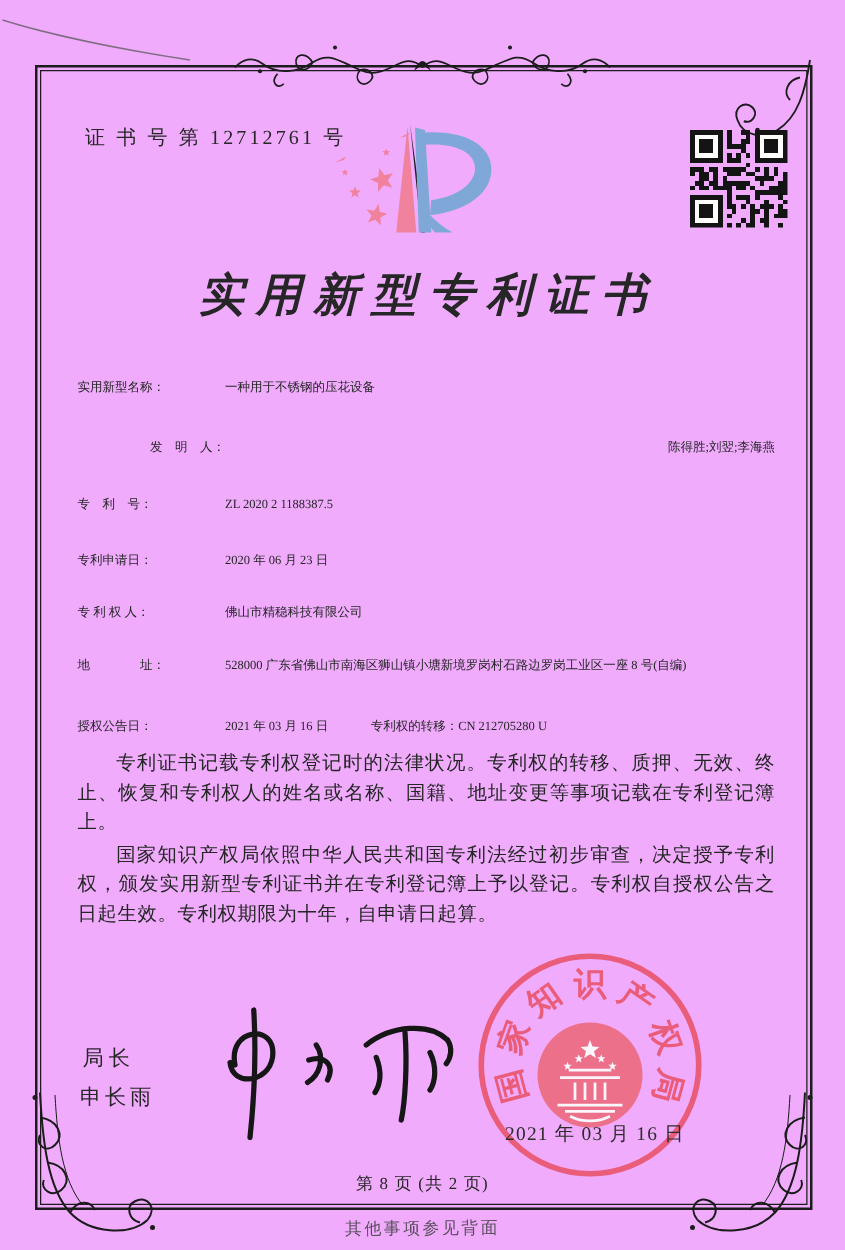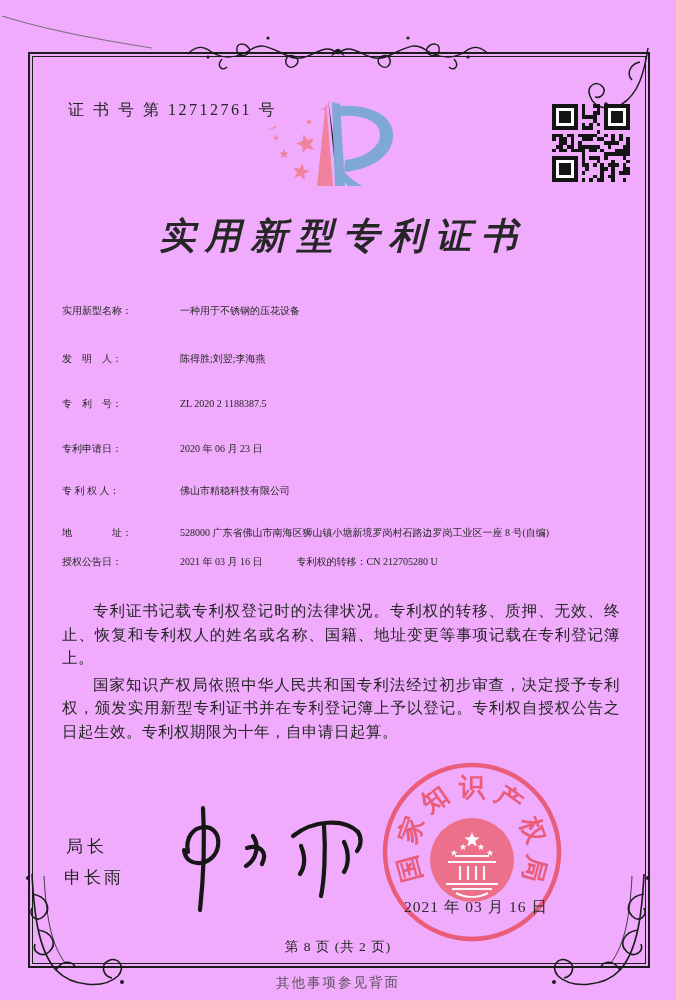--- a/index.html
+++ b/index.html
@@ -12,26 +12,26 @@
   .frame{position:absolute;left:28px;top:52px;right:26px;bottom:32px;border:2px solid #1c1c1c;}
   .frame-inner{position:absolute;inset:2px;border:1px solid #1c1c1c;}
   .deco{position:absolute;}
   .cert-no{position:absolute;left:68px;top:100px;font-size:16px;letter-spacing:2.5px;}
   .title{position:absolute;left:0;right:0;top:212px;margin:0;text-align:center;
     font-size:36px;font-weight:bold;letter-spacing:10px;padding-left:10px;font-style:italic;}
   .field-row{position:absolute;left:62px;right:56px;display:flex;font-size:10px;line-height:22px;}
   .field-label{white-space:pre;flex:0 0 118px;}
   .field-value{flex:1;}
   .row-name{top:300px;}
-  .row-inventor{top:348px;}
+  .row-inventor{top:348px;text-align:right;}
   .row-patno{top:393px;}
   .row-filing{top:438px;}
   .row-patentee{top:480px;align-items:center;}
   .row-address{top:522px;}
-  .row-grant{top:551px;align-items:flex-end;}
+  .row-grant{top:571px;align-items:flex-end;}
   .grant-pair2{margin-left:34px;display:flex;}
   .paras{position:absolute;left:62px;right:56px;top:599px;}
   .paras p{margin:0 0 3px 0;font-size:15.5px;line-height:23.5px;text-indent:2em;
     text-align:justify;letter-spacing:0.5px;}
   .officer-role{position:absolute;left:66px;top:835px;font-size:17px;letter-spacing:4px;}
   .officer-name{position:absolute;left:64px;top:866px;font-size:17px;letter-spacing:3px;}
   .seal-date{position:absolute;left:404px;top:897px;font-size:15.5px;letter-spacing:1px;
     color:#2e2b2b;z-index:6;}
   .page-no{position:absolute;left:0;right:0;top:938px;text-align:center;font-size:13.5px;
     letter-spacing:1px;}

